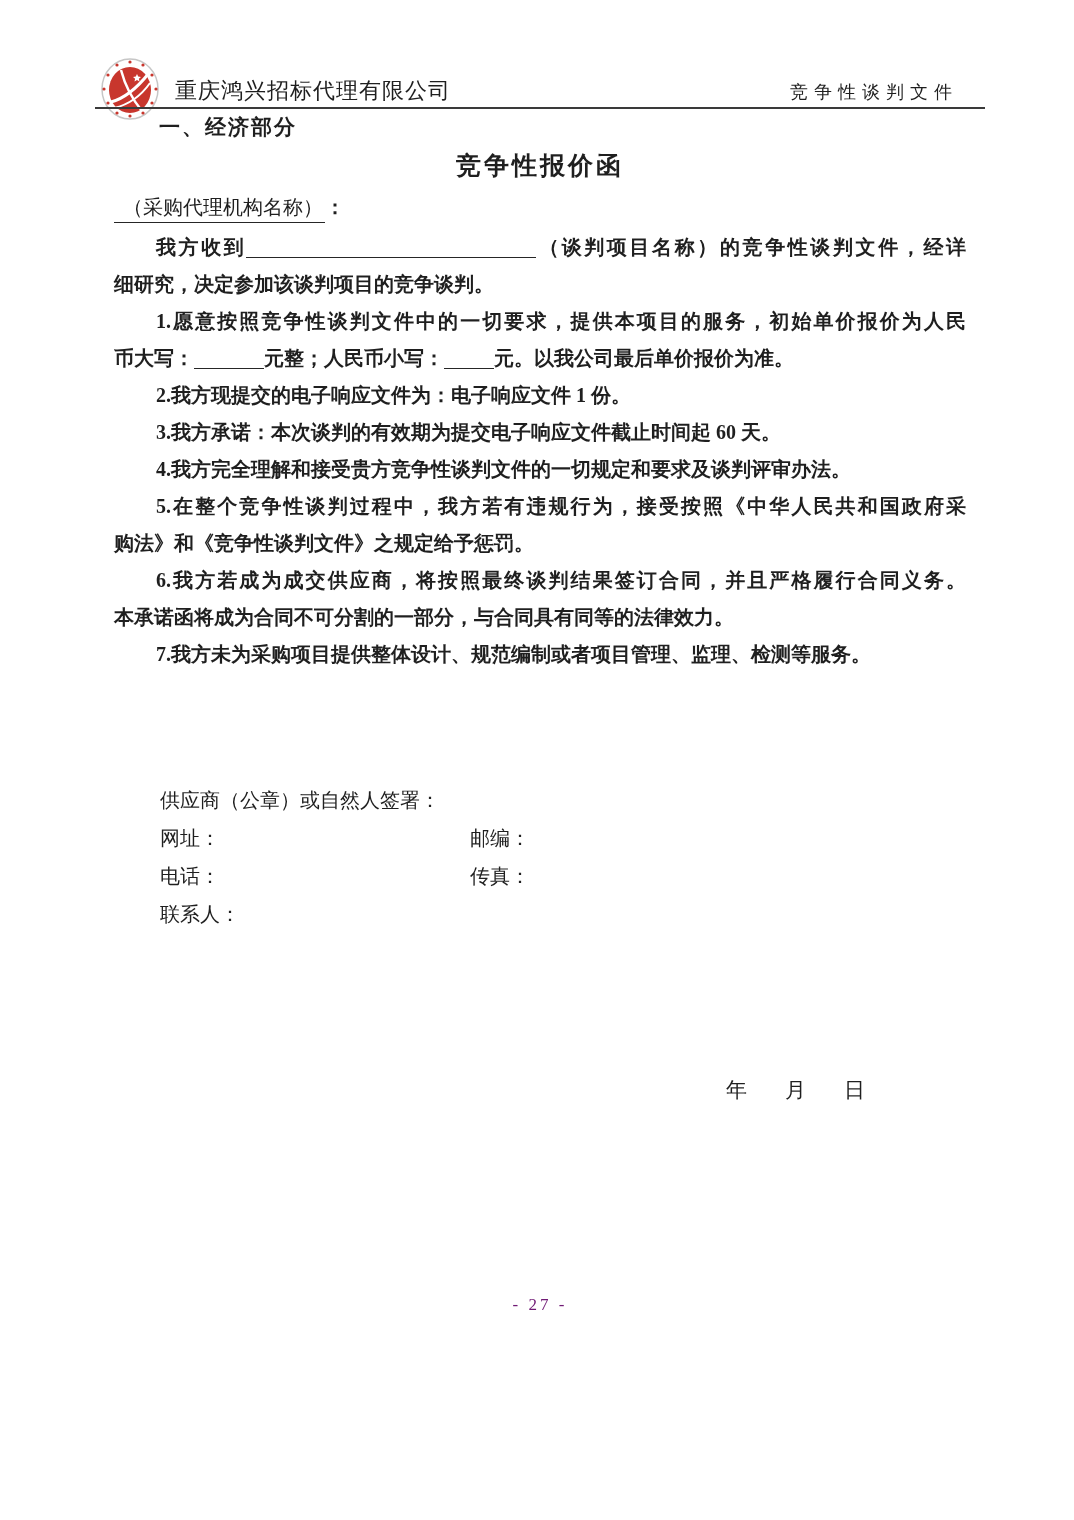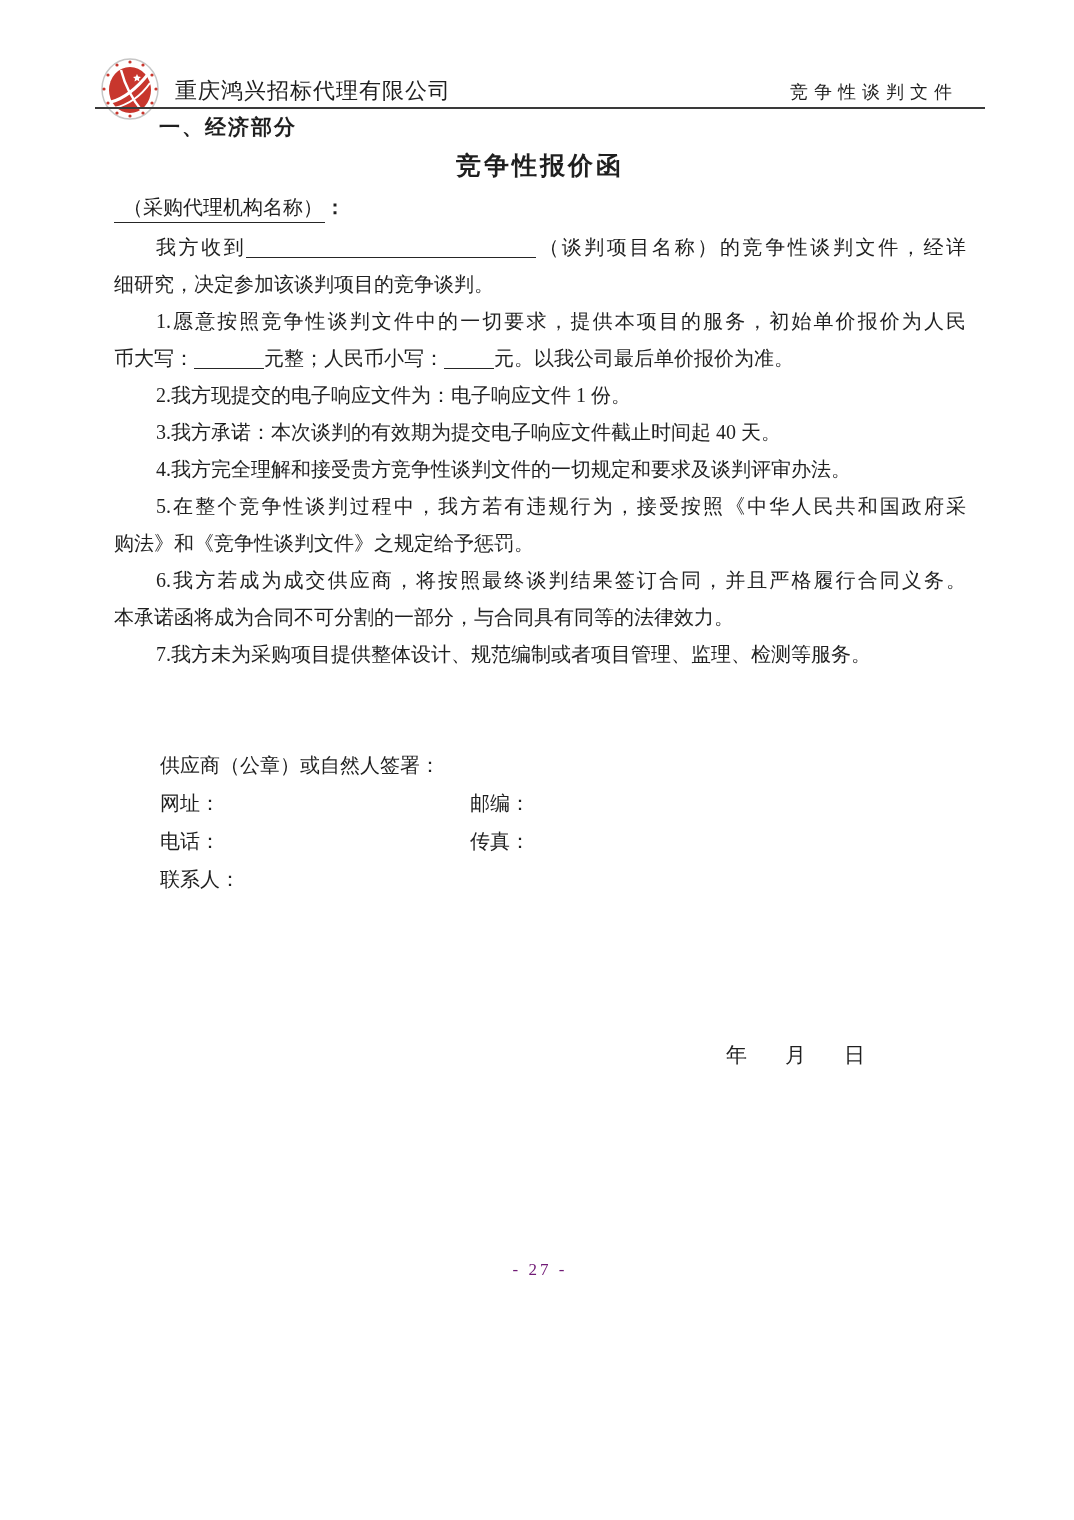--- a/index.html
+++ b/index.html
@@ -87,33 +87,34 @@
   .body-text {
     margin-top: 6px;
     font-size: 20px;
   }
   .bline {
     line-height: 37px;
     height: 37px;
     text-align: justify;
     text-align-last: left;
     white-space: nowrap;
+    font-weight: bold;
   }
   .bline.fill { text-align-last: justify; white-space: normal; }
   .bline.indent { padding-left: 42px; }
   .blank {
     display: inline-block;
     height: 1em;
     border-bottom: 1.5px solid #262626;
     vertical-align: -4px;
   }
 
   
   .signature {
-    margin-top: 73px;
+    margin-top: 108px;
     margin-left: 46px;
     font-size: 20px;
   }
   .sig-row {
     position: relative;
     line-height: 38px;
     height: 38px;
   }
   .sig-col2 {
     position: absolute;
@@ -176,21 +177,21 @@
     <div class="doc-title">竞争性报价函</div>
 
     <div class="agency-line"><span class="agency-underlined">（采购代理机构名称）</span><span class="agency-colon">：</span></div>
 
     <div class="body-text">
         <div class="bline indent fill"><span>我方收到</span><span class="blank" style="width: 290px;"></span><span>（谈判项目名称）的竞争性谈判文件，经详</span></div>
         <div class="bline"><span>细研究，决定参加该谈判项目的竞争谈判。</span></div>
         <div class="bline indent fill"><span>1.愿意按照竞争性谈判文件中的一切要求，提供本项目的服务，初始单价报价为人民</span></div>
         <div class="bline"><span>币大写：</span><span class="blank" style="width: 70px;"></span><span>元整；人民币小写：</span><span class="blank" style="width: 50px;"></span><span>元。以我公司最后单价报价为准。</span></div>
         <div class="bline indent"><span>2.我方现提交的电子响应文件为：电子响应文件 1 份。</span></div>
-        <div class="bline indent"><span>3.我方承诺：本次谈判的有效期为提交电子响应文件截止时间起 40 天。</span></div>
+        <div class="bline indent"><span>3.我方承诺：本次谈判的有效期为提交电子响应文件截止时间起 60 天。</span></div>
         <div class="bline indent"><span>4.我方完全理解和接受贵方竞争性谈判文件的一切规定和要求及谈判评审办法。</span></div>
         <div class="bline indent fill"><span>5.在整个竞争性谈判过程中，我方若有违规行为，接受按照《中华人民共和国政府采</span></div>
         <div class="bline"><span>购法》和《竞争性谈判文件》之规定给予惩罚。</span></div>
         <div class="bline indent fill"><span>6.我方若成为成交供应商，将按照最终谈判结果签订合同，并且严格履行合同义务。</span></div>
         <div class="bline"><span>本承诺函将成为合同不可分割的一部分，与合同具有同等的法律效力。</span></div>
         <div class="bline indent"><span>7.我方未为采购项目提供整体设计、规范编制或者项目管理、监理、检测等服务。</span></div>
       </div>
 
     <div class="signature">
       <div class="sig-row"><span>供应商（公章）或自然人签署：</span></div>

